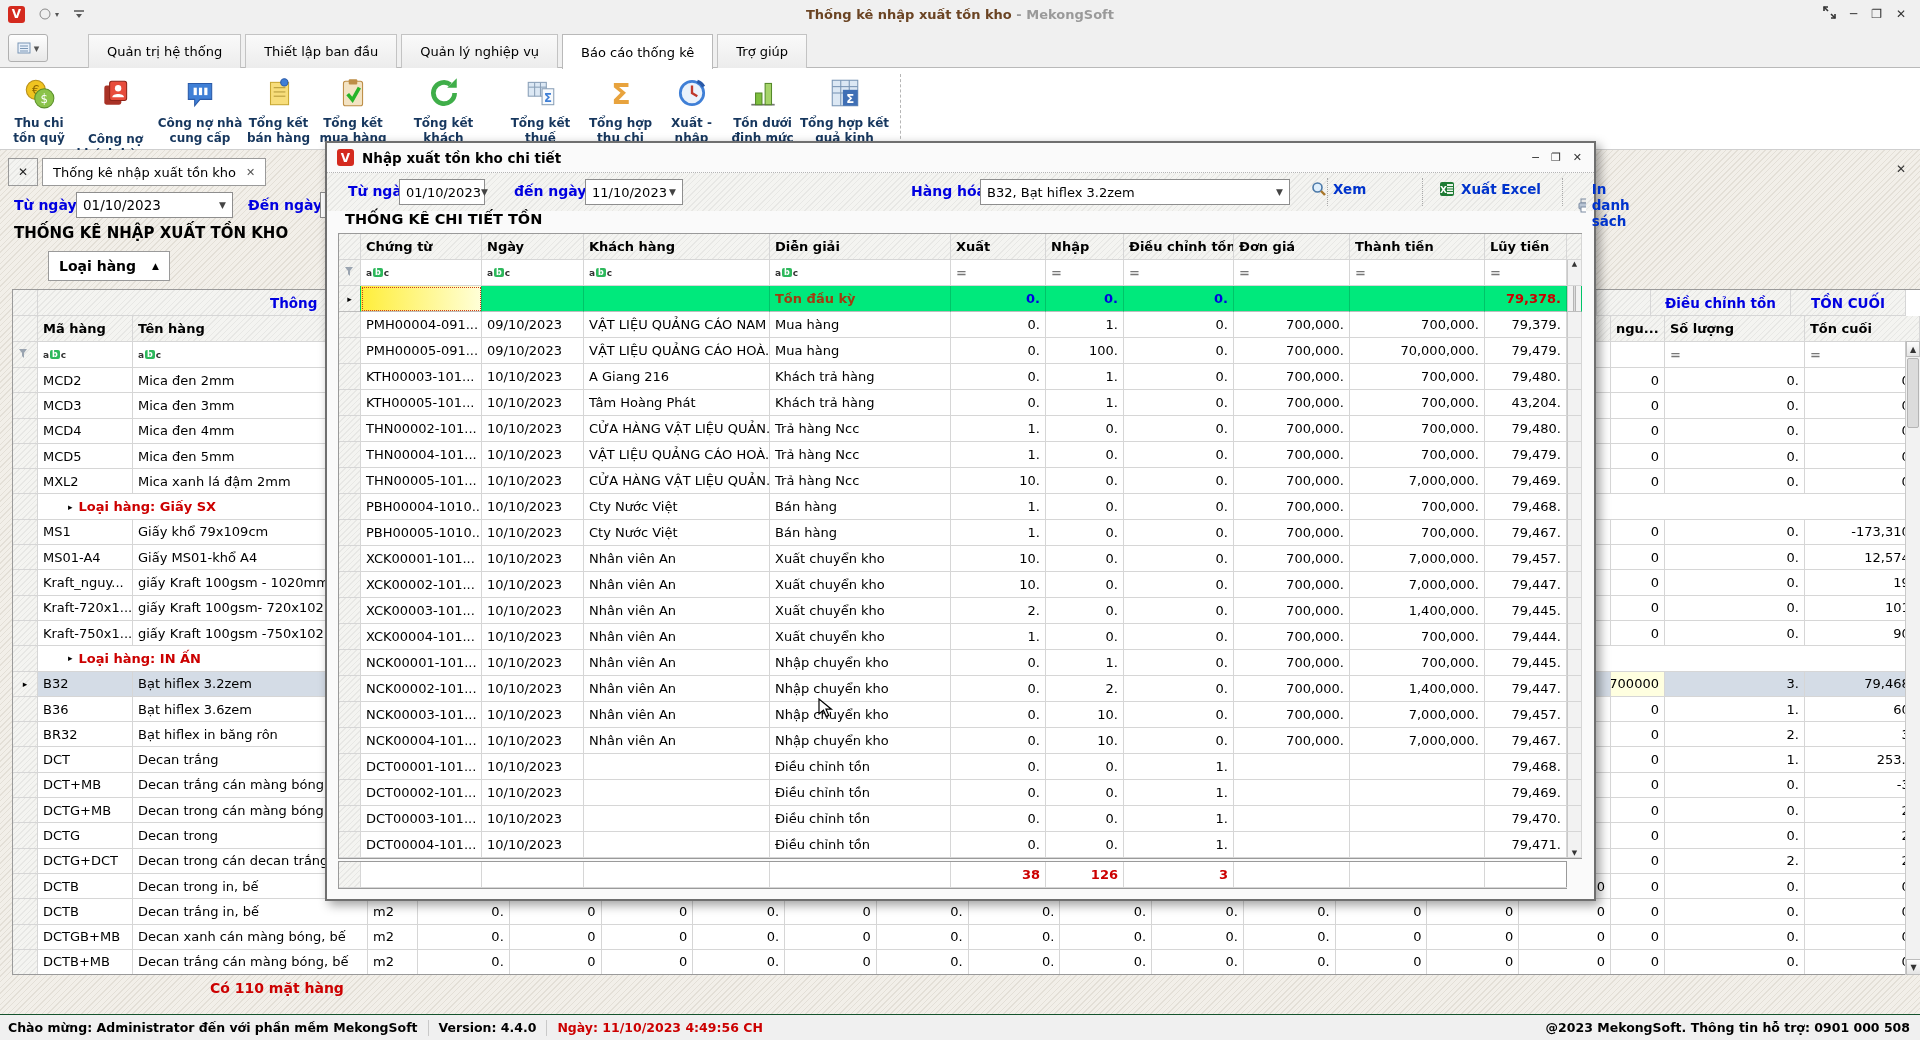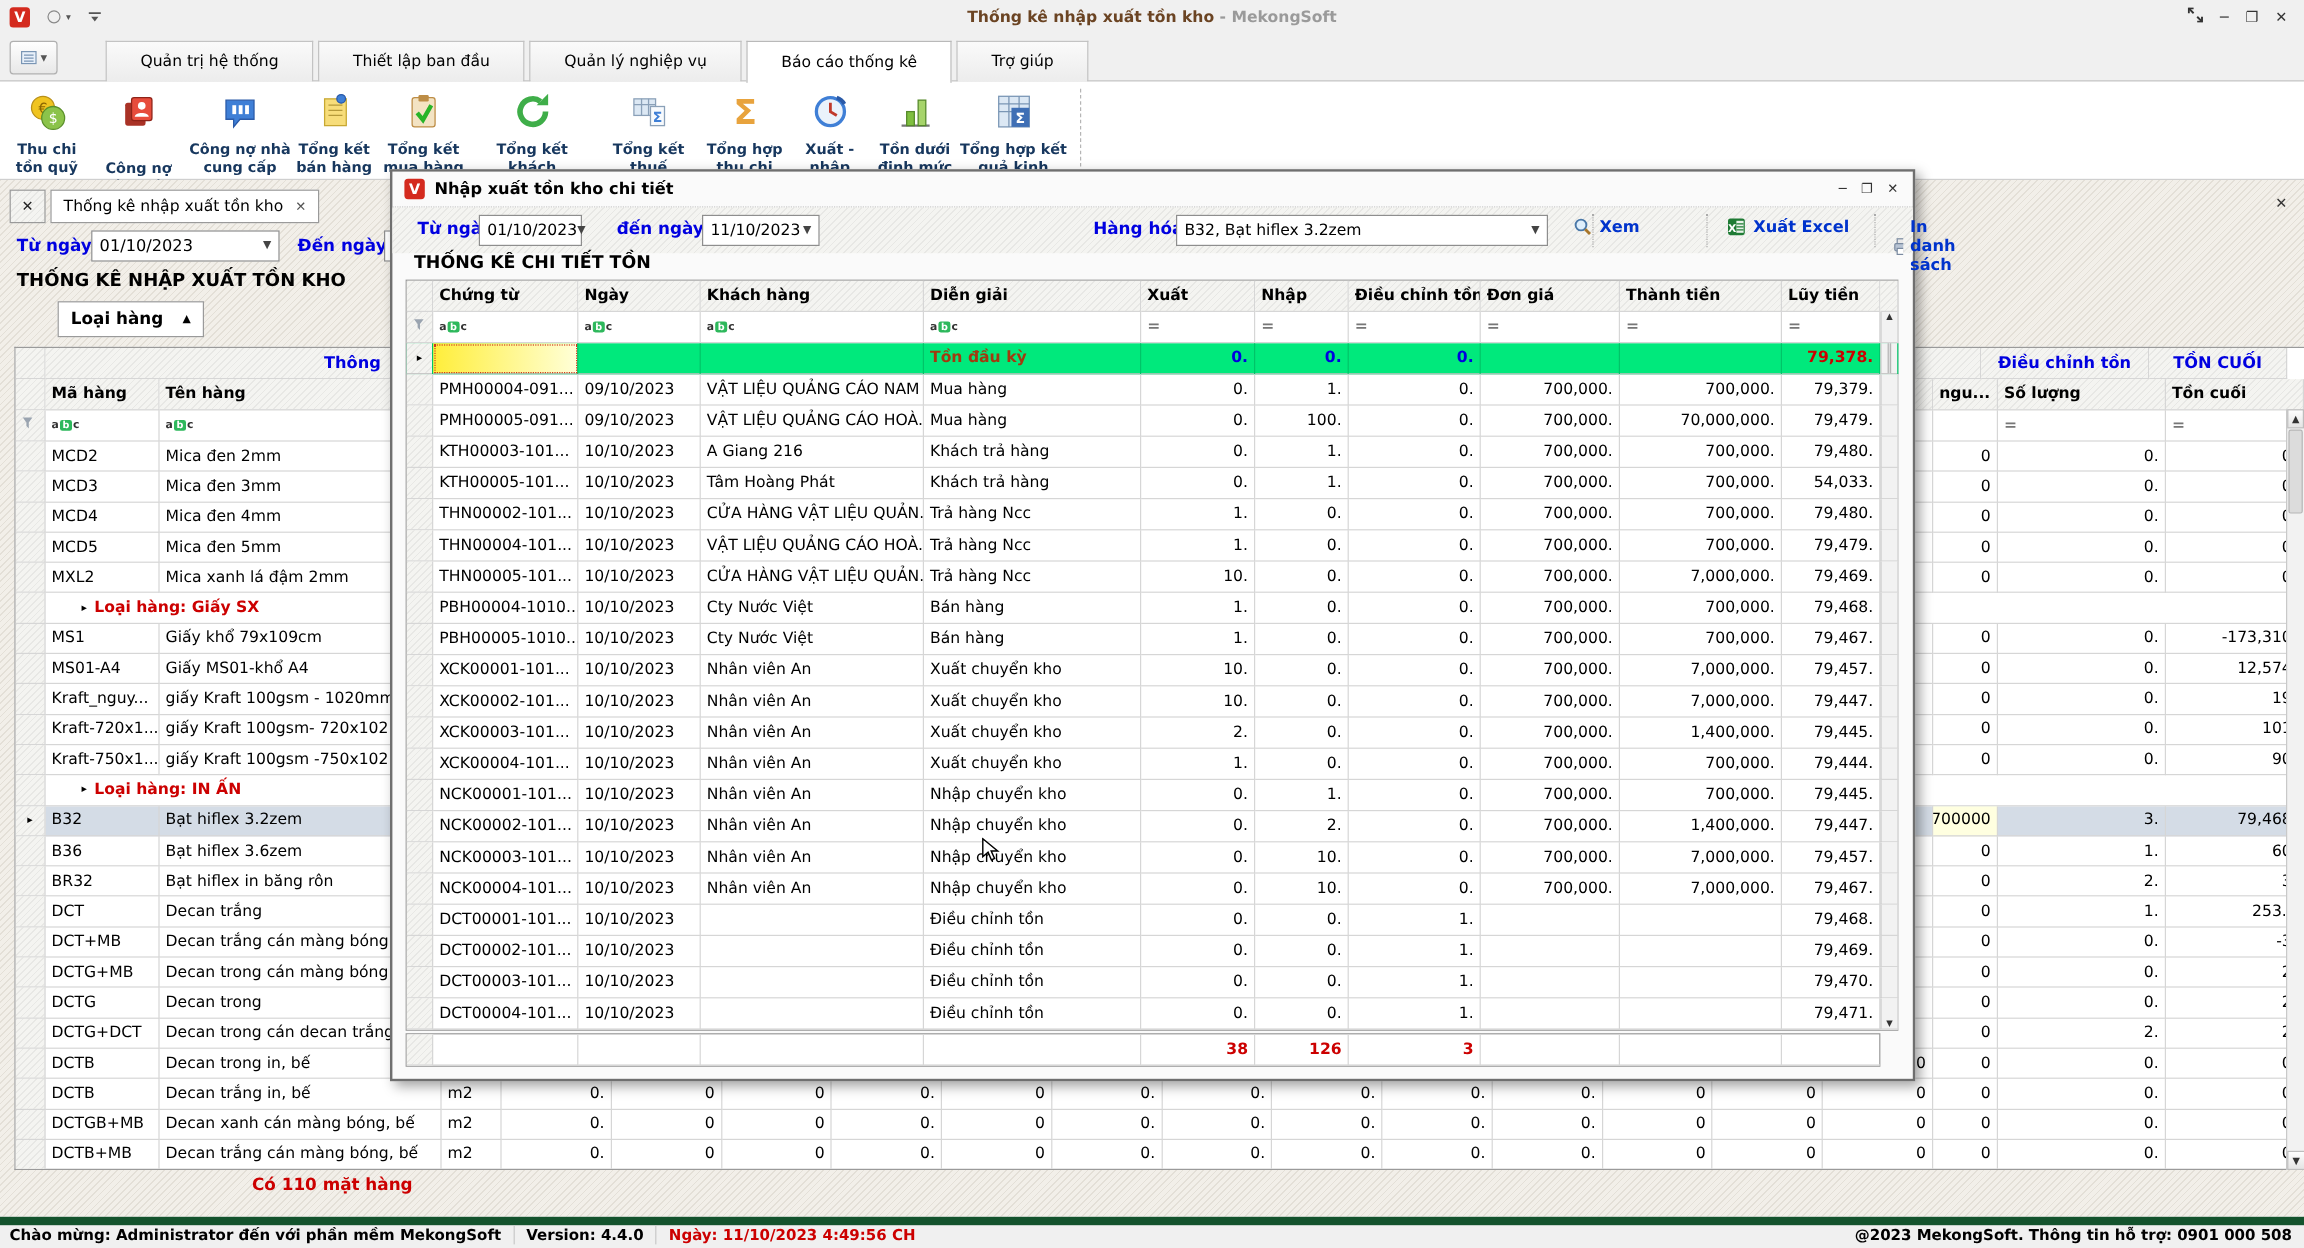--- a/index.html
+++ b/index.html
@@ -12,21 +12,21 @@
   .vlogo{width:17px;height:17px;background:#d42a1e;border-radius:3px;color:#fff;font-weight:bold;font-size:12px;display:flex;align-items:center;justify-content:center}
   #tb-title{position:absolute;left:0;right:0;text-align:center;font-size:13px;font-weight:bold;color:#6b4423;pointer-events:none}
   #tb-title .suffix{color:#9a9a9a;font-weight:bold}
   .tb-ico{color:#444;font-size:12px;margin-left:14px;display:flex;align-items:center;gap:2px}
   .winctl{display:flex;gap:14px;margin-left:auto;margin-right:14px;color:#333;font-size:12px;font-weight:bold;align-items:center}
   .winctl span{cursor:default}
   
   #ribbonrow{left:0;top:28px;width:1920px;height:40px;background:#f0f0f0;border-bottom:1px solid #b9b9b9}
   #menu-btn{position:absolute;left:8px;top:6px;width:40px;height:28px;background:linear-gradient(#fefefe,#e8e8e8);border:1px solid #b0b0b0;border-radius:3px;display:flex;align-items:center;justify-content:center;gap:3px;font-size:11px;color:#555}
   #menutabs{position:absolute;left:88px;top:6px;height:35px;display:flex}
-  .mtab{height:34px;padding:0 28px;display:flex;align-items:center;font-size:13px;background:linear-gradient(#fafafa,#ececec);border:1px solid #c3c3c3;margin-right:4px;border-bottom:none}
+  .mtab{height:34px;padding:0 18px;display:flex;align-items:center;font-size:13px;background:linear-gradient(#fafafa,#ececec);border:1px solid #c3c3c3;margin-right:4px;border-bottom:none}
   .mtab.active{background:#fff;position:relative;z-index:2;height:35px;border-color:#b9b9b9}
   
   #toolbar{left:0;top:68px;width:1920px;height:82px;background:#fff;border-bottom:1px solid #cfcfcf;display:flex;align-items:flex-start;padding:6px 0 0 4px}
   .tb-item{display:flex;flex-direction:column;align-items:center;padding-top:2px}
   .tb-item svg{width:34px;height:34px}
   .tb-lab{margin-top:3px;font-size:12px;font-weight:bold;color:#17375e;text-align:center;line-height:1.25}
   #tb-sep{position:absolute;left:900px;top:74px;height:70px;border-left:1px dashed #b5b5b5}
   
   #workspace{left:0;top:150px;width:1920px;height:864px}
   .docx{width:30px;height:28px;border:1px solid #9a9a9a;display:flex;align-items:center;justify-content:center;font-weight:bold;font-size:12px;color:#222}
@@ -68,21 +68,21 @@
   .dots{border-left:1px dotted #aaa;height:28px}
   #mtable{left:11px;top:90px;width:1244px;background:#fff;border:1px solid #9a9a9a}
   .mc-ind{width:22px}.mc-ct{width:121px}.mc-ng{width:102px}.mc-kh{width:186px}.mc-dg{width:181px}
   .mc-x{width:95px}.mc-n{width:78px}.mc-dc{width:110px}.mc-gia{width:116px}.mc-tt{width:135px}.mc-lt{width:82px}.mc-sb{width:15px}
   .mrow{display:flex;height:26px}
   .openrow{background:#00e97c}
   .openrow .gc{border-right-color:#00c468;border-bottom-color:#bdbdbd}
   .focuscell{background:linear-gradient(90deg,#ffee3a,#ffffd8);outline:1.5px dotted #d03a1e;outline-offset:-2px}
   #mtotals{left:11px;top:718px;width:1229px;height:28px;background:#fff;border:1px solid #9a9a9a;display:flex}
   
-  #statusbar{left:0;top:1014px;width:1920px;height:26px;background:#f0f0f0;border-top:7px solid #14532d;display:flex;align-items:flex-start;font-size:12.5px;font-weight:bold}
+  #statusbar{left:0;top:1014px;width:1920px;height:26px;background:#f0f0f0;border-top:1px solid #14532d;display:flex;align-items:center;font-size:12.5px;font-weight:bold}
   .ssep{height:16px;border-left:1px solid #c9c9c9;margin:0 10px}
   #cursor{left:818px;top:698px;z-index:50}
 </style>
 </head>
 <body>
 
 <div id="titlebar" class="abs">
   <div style="margin-left:8px" class="vlogo">V</div>
   <div class="tb-ico">
     <svg width="14" height="14">
@@ -1043,21 +1043,21 @@
         <div class="gc mc-ind hatch-l"></div>
         <div class="gc mc-ct">KTH00005-101...</div>
         <div class="gc mc-ng">10/10/2023</div>
         <div class="gc mc-kh">Tâm Hoàng Phát</div>
         <div class="gc mc-dg">Khách trả hàng</div>
         <div class="gc mc-x num">0.</div>
         <div class="gc mc-n num">1.</div>
         <div class="gc mc-dc num">0.</div>
         <div class="gc mc-gia num">700,000.</div>
         <div class="gc mc-tt num">700,000.</div>
-        <div class="gc mc-lt num">54,033.</div>
+        <div class="gc mc-lt num">43,204.</div>
         <div class="gc mc-sb sbar"></div>
       </div>
       <div class="mrow">
         <div class="gc mc-ind hatch-l"></div>
         <div class="gc mc-ct">THN00002-101...</div>
         <div class="gc mc-ng">10/10/2023</div>
         <div class="gc mc-kh">CỬA HÀNG VẬT LIỆU QUẢN...</div>
         <div class="gc mc-dg">Trả hàng Ncc</div>
         <div class="gc mc-x num">1.</div>
         <div class="gc mc-n num">0.</div>

